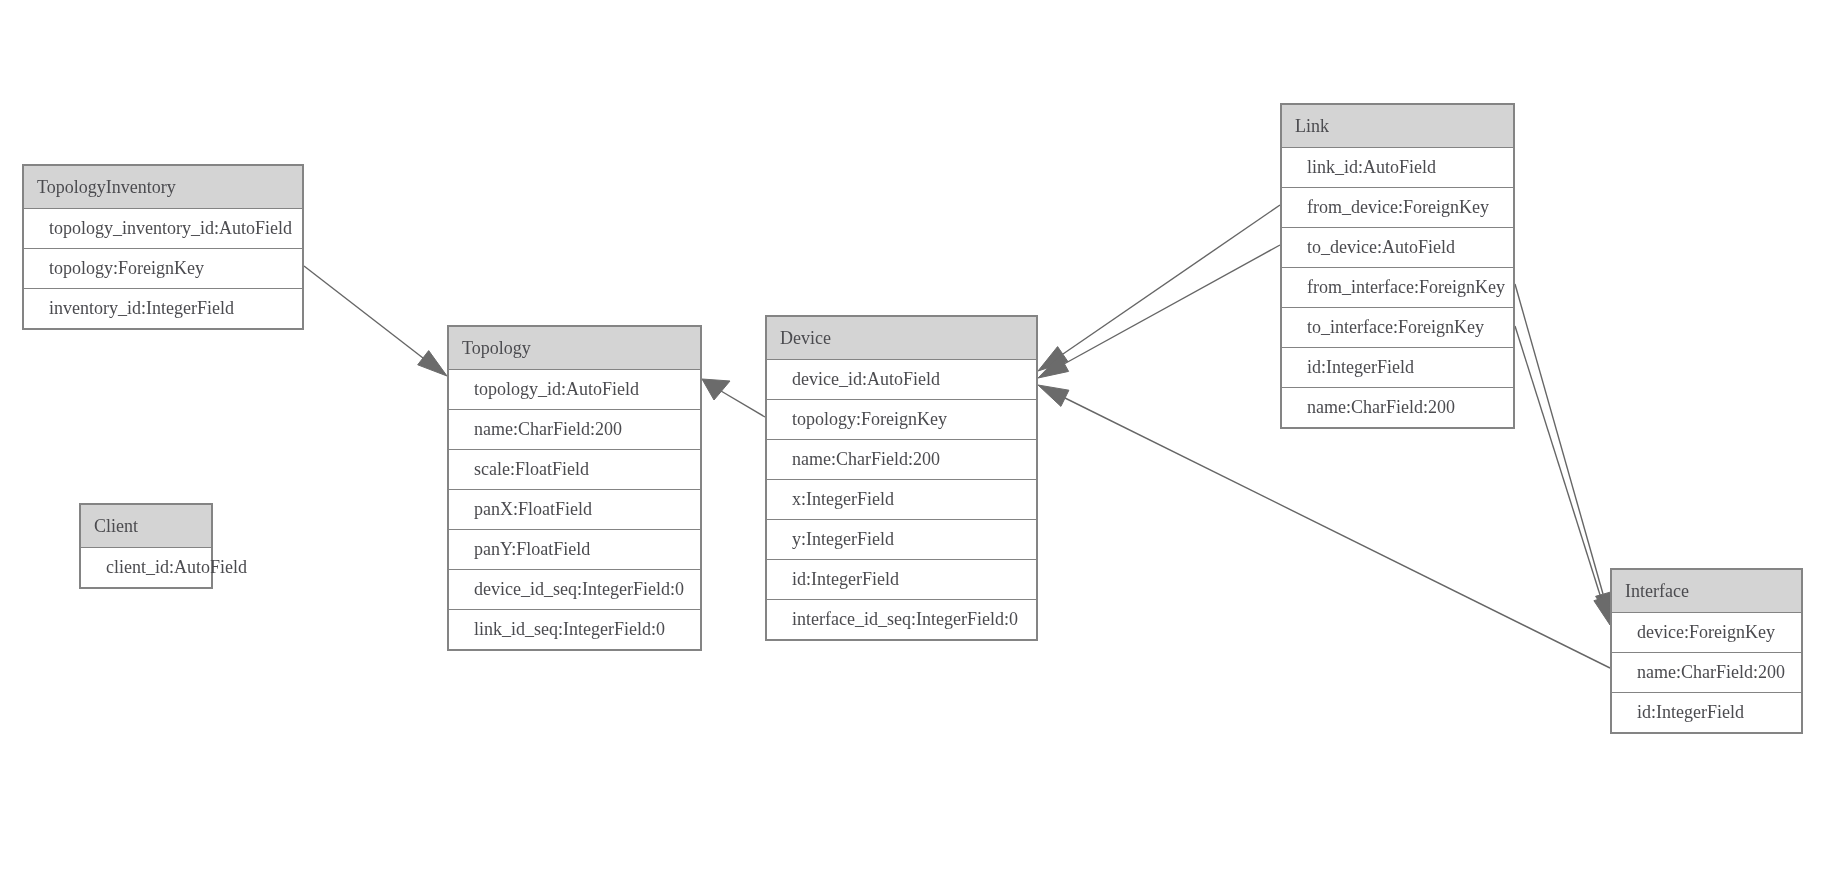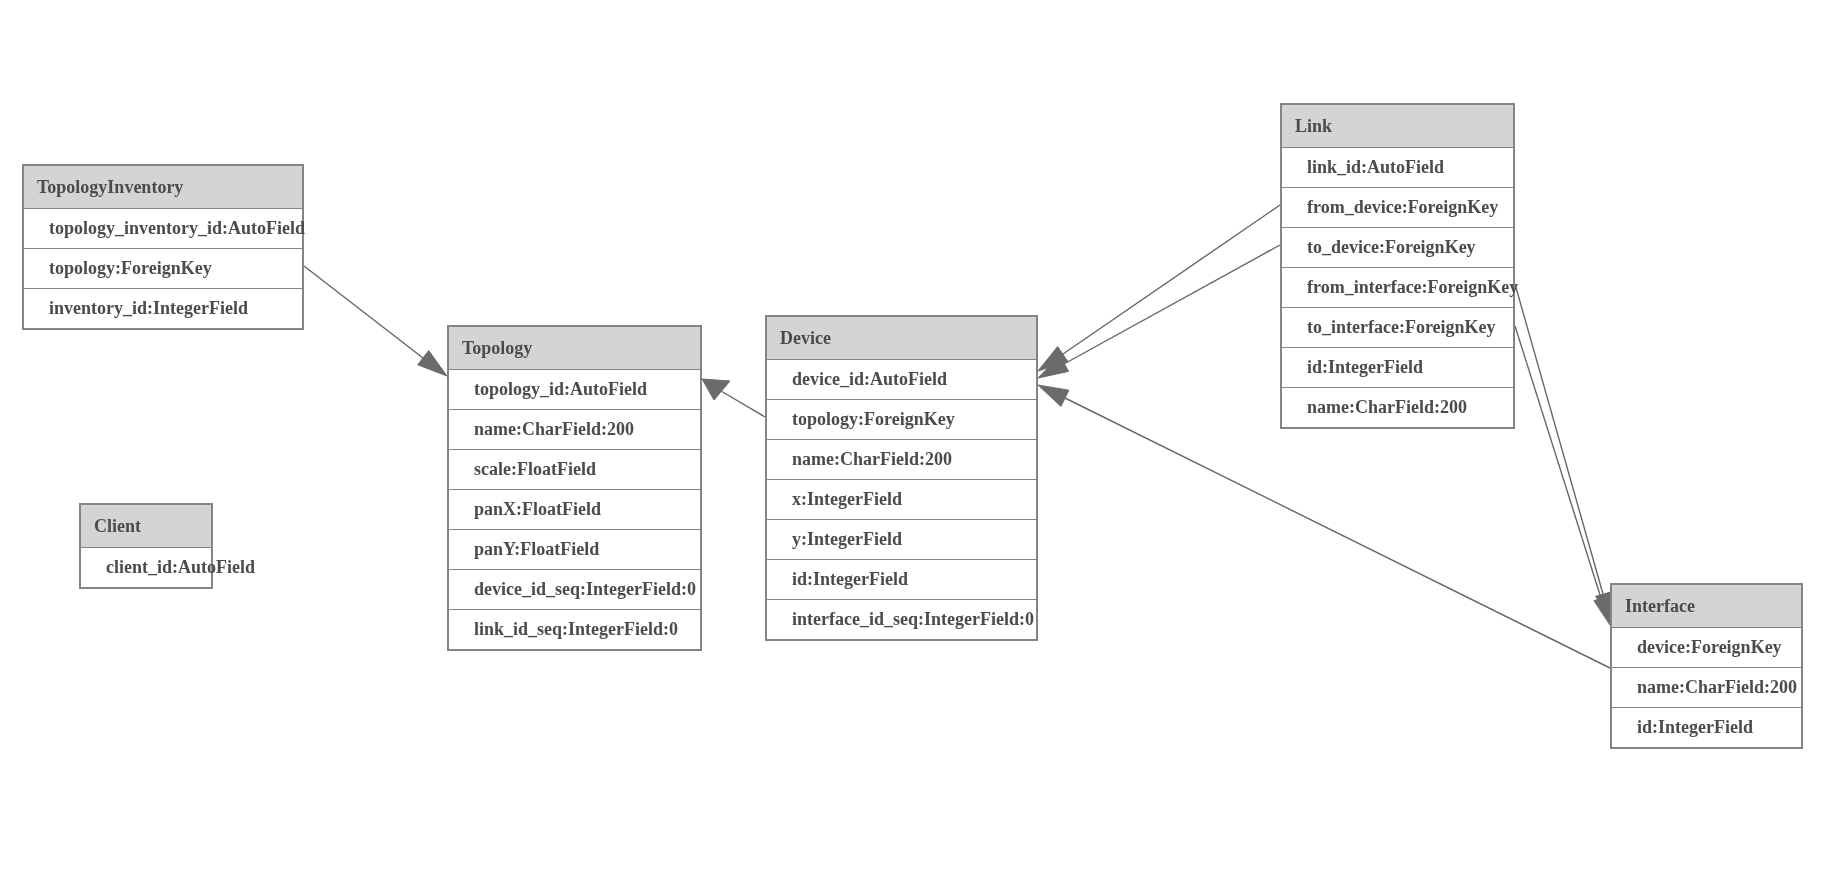--- a/index.html
+++ b/index.html
@@ -19,21 +19,20 @@
   #edge-layer{
     position:absolute;left:0;top:0;width:1824px;height:874px;
   }
   .entity{
     position:absolute;
     box-sizing:border-box;
     border:2px solid var(--border);
     background:var(--row-fill);
     color:var(--text);
     font-size:18px;
-    font-weight:bold;
   }
   .entity-header{
     box-sizing:border-box;
     height:42px;
     line-height:42px;
     padding-left:13px;
     background:var(--header-fill);
     white-space:nowrap;
   }
   .entity-row{
@@ -94,26 +93,26 @@
         <div class="entity-row">name:CharField:200</div>
         <div class="entity-row">x:IntegerField</div>
         <div class="entity-row">y:IntegerField</div>
         <div class="entity-row">id:IntegerField</div>
         <div class="entity-row">interface_id_seq:IntegerField:0</div>
       </div>
       <div class="entity" style="left: 1280px; top: 103px; width: 235px;">
     <div class="entity-header">Link</div>
   <div class="entity-row">link_id:AutoField</div>
         <div class="entity-row">from_device:ForeignKey</div>
-        <div class="entity-row">to_device:ForeignKey</div>
+        <div class="entity-row">to_device:AutoField</div>
         <div class="entity-row">from_interface:ForeignKey</div>
         <div class="entity-row">to_interface:ForeignKey</div>
         <div class="entity-row">id:IntegerField</div>
         <div class="entity-row">name:CharField:200</div>
       </div>
-      <div class="entity" style="left: 1610px; top: 568px; width: 193px; margin-top: 15px;">
+      <div class="entity" style="left: 1610px; top: 568px; width: 193px;">
     <div class="entity-header">Interface</div>
         <div class="entity-row">device:ForeignKey</div>
         <div class="entity-row">name:CharField:200</div>
         <div class="entity-row">id:IntegerField</div>
       </div>
     </div>
 </div>
 
 </body></html>

